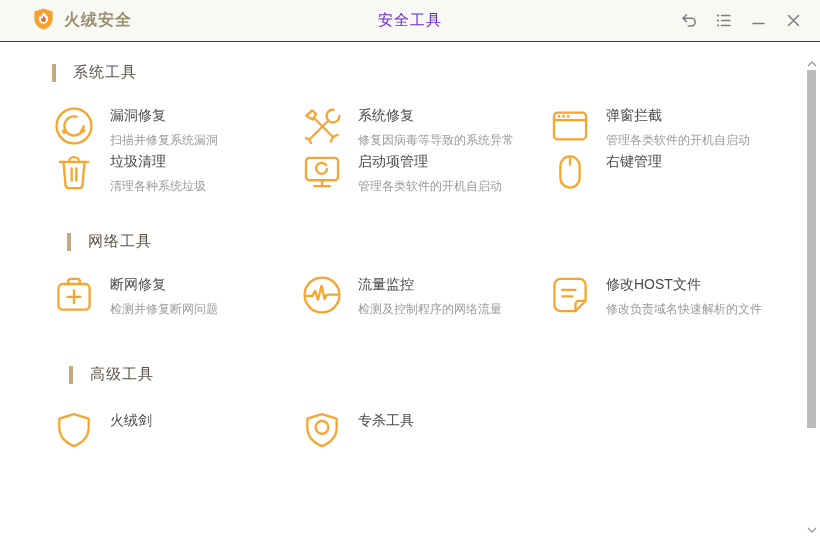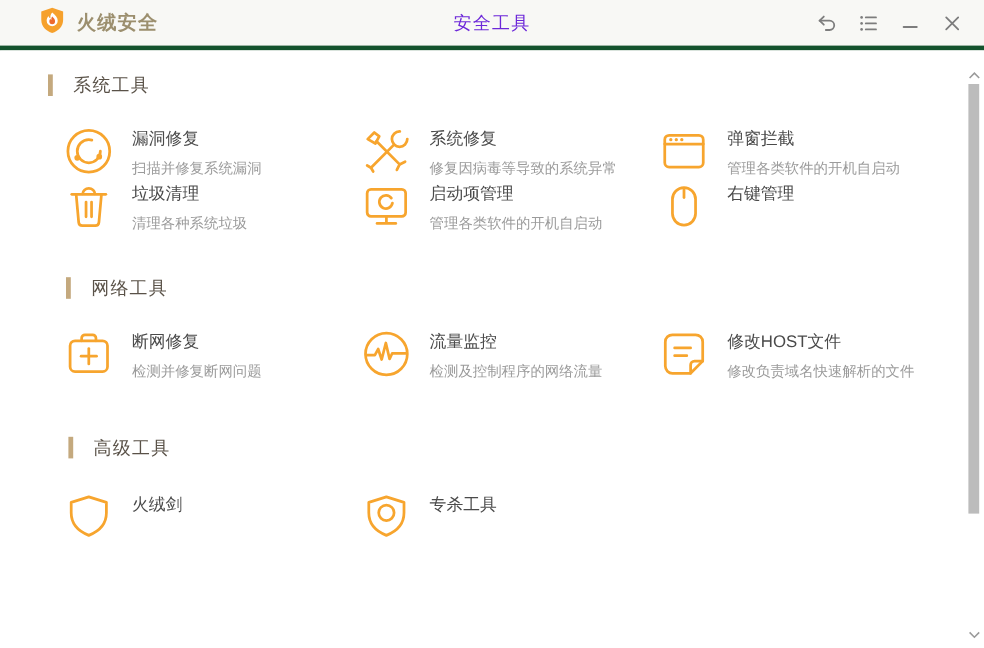--- a/index.html
+++ b/index.html
@@ -7,37 +7,37 @@
   body {
     font-family: "Liberation Sans", sans-serif;
     background: #ffffff;
     position: relative;
     overflow: hidden;
   }
   .app { position: absolute; inset: 0; background: #fff; box-shadow: inset 0 0 0 1px #e4e4e1; }
 
   
   .titlebar {
-    height: 42px; background: #f8f8f5; border-bottom: 4px solid #14532d;
+    height: 42px; background: #f8f8f5; border-bottom: 1px solid #14532d;
     display: flex; align-items: center; position: relative;
   }
   .brand { display: flex; align-items: center; gap: 9px; margin-left: 32px; position: relative; z-index: 2; }
   .brand-name { font-size: 16px; font-weight: bold; color: var(--logo-text, #9C8F6E); letter-spacing: 1px; }
   .page-title {
     position: absolute; left: 0; right: 0; text-align: center;
     font-size: 15px; color: #6d28d9; pointer-events: none; z-index: 1; letter-spacing: 1px;
   }
   .winctl { margin-left: auto; display: flex; align-items: center; gap: 6px; margin-right: 12px; position: relative; z-index: 2; }
   .ctl { width: 29px; height: 29px; display: flex; align-items: center; justify-content: center; cursor: pointer; }
   .ctl svg { stroke: #7d7d7d; fill: none; stroke-width: 1.5; stroke-linecap: round; stroke-linejoin: round; }
   .ctl svg .f { fill: #7d7d7d; stroke: none; }
 
   
   .content { position: absolute; top: 42px; left: 0; right: 0; bottom: 0; overflow: hidden; background: #fff; }
-  .section-head { display: flex; align-items: flex-start; margin-left: 40px; height: 20px; }
+  .section-head { display: flex; align-items: flex-end; margin-left: 52px; height: 20px; }
   .sec-bar { width: 4px; height: 18px; background: var(--marker, #C4A97E); margin-right: 17px; }
   .sec-title { font-size: 15px; color: #5a5248; letter-spacing: 1px; }
   .section-sys .section-head { margin-top: 20px; margin-bottom: 22px; }
   .section-net .section-head { margin-top: 35px; margin-bottom: 22px; padding-left: 15px; }
   .section-adv .section-head { margin-top: 45px; margin-bottom: 25px; padding-left: 17px; }
 
   .grid { display: grid; grid-template-columns: 248px 248px 248px; margin-left: 52px; }
   .tool { display: flex; height: 46px; cursor: pointer; }
   .ticon { width: 44px; height: 44px; flex: 0 0 44px; margin-right: 14px; display: flex; align-items: center; justify-content: center; }
   .ticon svg { width: 44px; height: 44px; fill: none; stroke: var(--accent, #F7A52E); stroke-width: 2.5; stroke-linecap: round; stroke-linejoin: round; }

